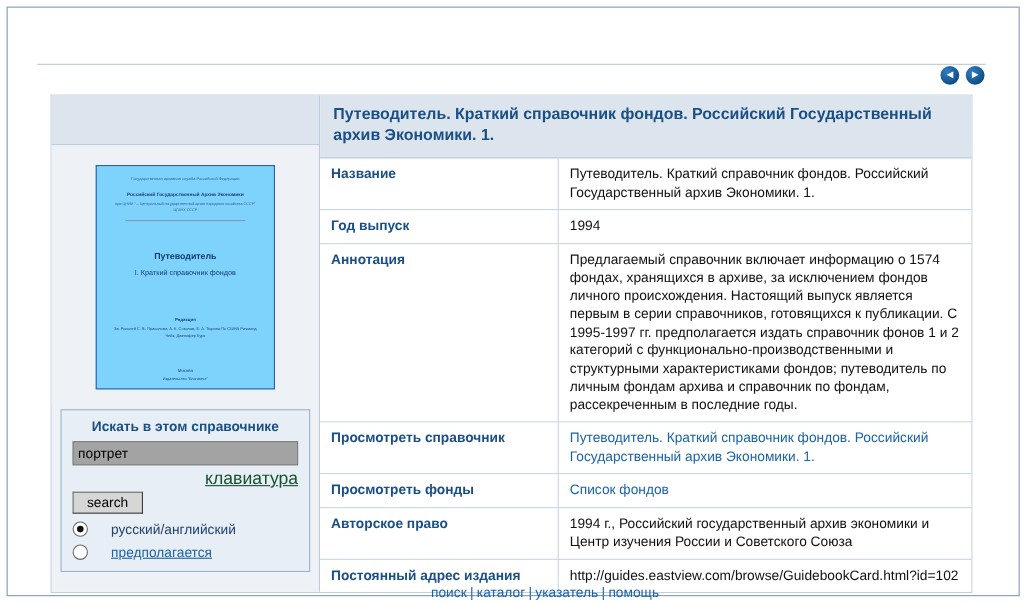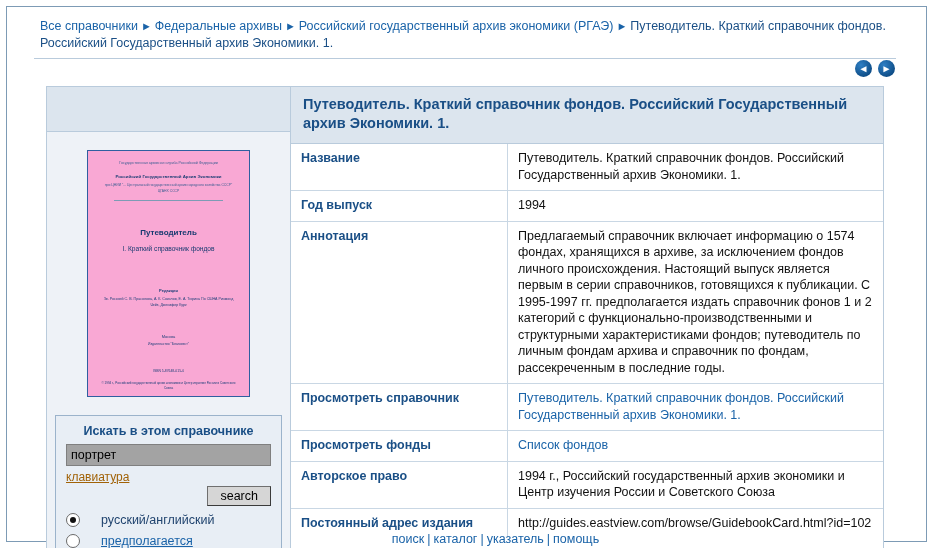--- a/index.html
+++ b/index.html
@@ -99,22 +99,22 @@
     border-bottom: 1px solid #b9cbdc;
   }
   .cover-wrap {
     padding: 18px 0 14px 0;
     display: flex;
     justify-content: center;
     background: #eef2f7;
   }
   .cover {
     width: 163px;
-    height: 247px;
-    background: #f9a8d4;
+    height: 204px;
+    background: #7dd3fc;
     border: 1px solid #2f5fa0;
     box-sizing: border-box;
     padding: 10px 12px;
     font-size: 4.2px;
     color: #20407a;
     text-align: center;
     line-height: 1.5;
     overflow: hidden;
   }
   .cover .c-top { font-size: 3.6px; color: #3a5d91; margin-bottom: 8px; }
@@ -150,29 +150,28 @@
     box-sizing: border-box;
     border: 1px solid #7f7f7f;
     padding: 3px 4px;
     font-size: 12.5px;
     font-family: "Liberation Sans", sans-serif;
     color: #000;
     background: #a3a3a3;
   }
   .kbd-link {
     display: block;
-    text-align: left;
-    color: #a16207;
-    font-size: 12px;
+    text-align: right;
+    color: #14532d;
+    font-size: 16px;
     margin-top: 4px;
     text-decoration: underline;
   }
   .search-btn-row {
     display: flex;
-    justify-content: flex-end;
     margin-top: 2px;
   }
   .search-btn {
     background: #d6d6d6;
     border: 1px solid #6f6f6f;
     border-right-color: #3b3b3b;
     border-bottom-color: #3b3b3b;
     font-size: 12.5px;
     padding: 2px 12px;
     font-family: "Liberation Sans", sans-serif;
@@ -262,23 +261,20 @@
   }
   .footer a { color: #1a63a8; text-decoration: none; }
   .footer .sep { color: #1a63a8; padding: 0 3px; }
 </style>
 </head>
 <body>
 
 <div id="page">
   <div class="frame"></div>
 
-  <div class="breadcrumb">
-    <a href="#">Все справочники</a><span class="crumb-sep">►</span><a href="#">Федеральные архивы</a><span class="crumb-sep">►</span><a href="#">Российский государственный архив экономики (РГАЭ)</a><span class="crumb-sep">►</span><span class="crumb-current">Путеводитель. Краткий справочник фондов. Российский Государственный архив Экономики. 1.</span>
-  </div>
   <div class="bc-rule"></div>
 
   <div class="nav-arrows">
     <div class="arrow-btn">◄</div>
     <div class="arrow-btn">►</div>
   </div>
 
   <div class="content">
     <div class="left-col">
       <div class="left-head"></div>

